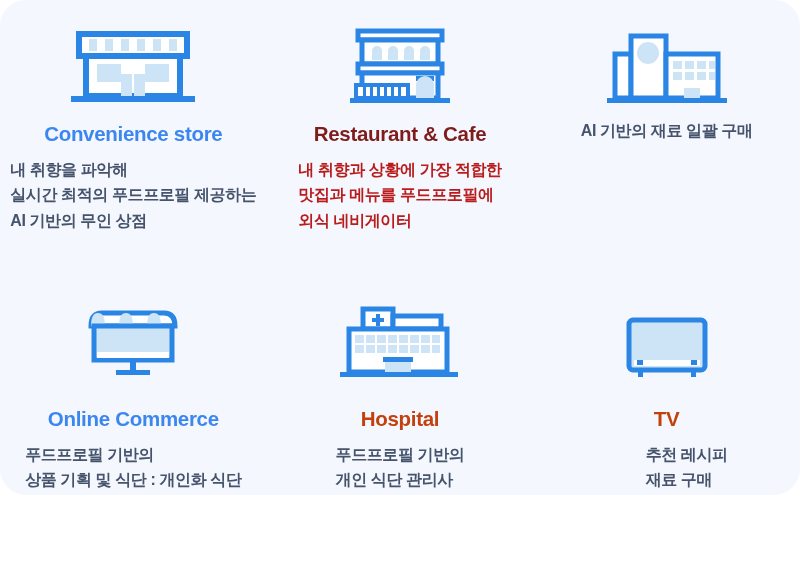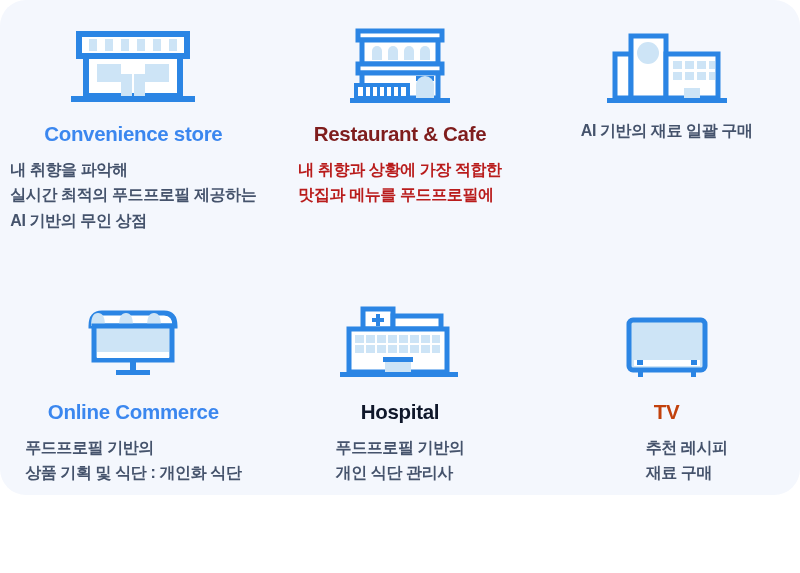--- a/index.html
+++ b/index.html
@@ -56,21 +56,21 @@
   .card-desc {
     margin-top: 12px;
     font-size: 16px;
     line-height: 1.62;
     text-align: left;
     font-weight: bold;
     letter-spacing: -0.4px;
   }
   .card-desc div { white-space: nowrap; }
   .r2 .icon-wrap { height: 80px; }
-  .r2 .card-title { margin-top: 22px; }
+  .r2 .card-title { margin-top: 29px; }
 </style>
 </head>
 <body style="background: rgb(255, 255, 255);">
 
 <div id="panel" style="background: rgb(244, 247, 253);">
   <div class="grid">
 
     <div class="cell">
       <div class="icon-wrap">
         <svg width="132" height="76" viewBox="0 0 132 76">
@@ -123,20 +123,21 @@
             <rect x="49" y="59" width="3" height="10"></rect>
               <rect x="56" y="59" width="3" height="10"></rect>
           </g>
           <rect x="8" y="70" width="100" height="5" fill="#2b85e4"></rect>
         </svg>
       </div>
       <div class="card-title" style="color: #7f1d1d;">Restaurant &amp; Cafe</div>
       <div class="card-desc" style="color: #b91c1c;">
         <div>내 취향과 상황에 가장 적합한</div>
         <div>맛집과 메뉴를 푸드프로필에</div>
+        <div>외식 네비게이터</div>
       </div>
     </div>
 
     <div class="cell">
       <div class="icon-wrap">
         <svg width="126" height="74" viewBox="0 0 126 74">
           <rect x="11" y="22" width="16" height="44" fill="#ffffff" stroke="#2b85e4" stroke-width="5"></rect>
           <rect x="27" y="4" width="35" height="62" fill="#ffffff" stroke="#2b85e4" stroke-width="5"></rect>
           <circle cx="44" cy="21" r="11" fill="#cde4f6"></circle>
           <rect x="62" y="22" width="52" height="44" fill="#ffffff" stroke="#2b85e4" stroke-width="5"></rect>
@@ -204,21 +205,21 @@
             <rect x="64" y="39" width="9" height="8"></rect>
               <rect x="75" y="39" width="9" height="8"></rect>
             <rect x="86" y="39" width="9" height="8"></rect>
               <rect x="97" y="39" width="8" height="8"></rect>
           </g>
           <rect x="50" y="54" width="26" height="12" fill="#cde4f6"></rect>
           <rect x="48" y="51" width="30" height="5" fill="#2b85e4"></rect>
           <rect x="5" y="66" width="118" height="5" fill="#2b85e4"></rect>
         </svg>
       </div>
-      <div class="card-title" style="color: #0f172a;">Hospital</div>
+      <div class="card-title" style="color: #c2410c;">Hospital</div>
       <div class="card-desc" style="color: rgb(69, 83, 108);">
         <div>푸드프로필 기반의</div>
         <div>개인 식단 관리사</div>
       </div>
     </div>
 
     <div class="cell r2">
       <div class="icon-wrap">
         <svg width="92" height="70" viewBox="0 0 92 70">
           <rect x="8" y="10" width="76" height="50" rx="4" fill="#cde4f6" stroke="#2b85e4" stroke-width="5"></rect>

